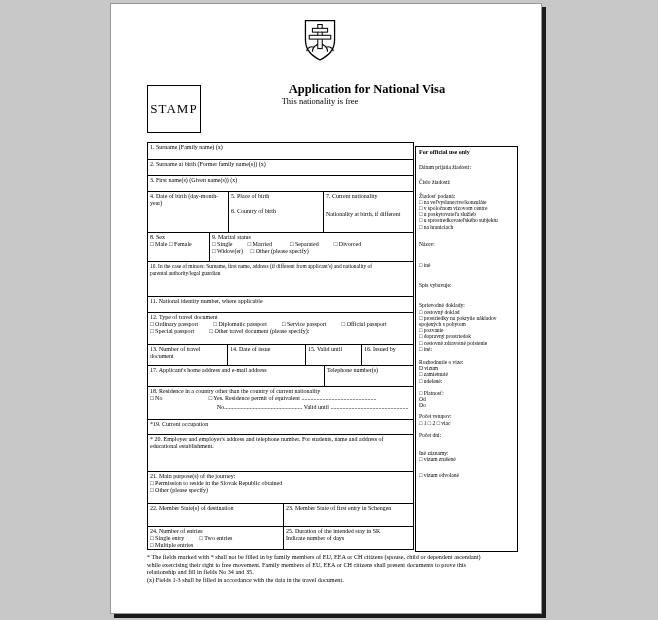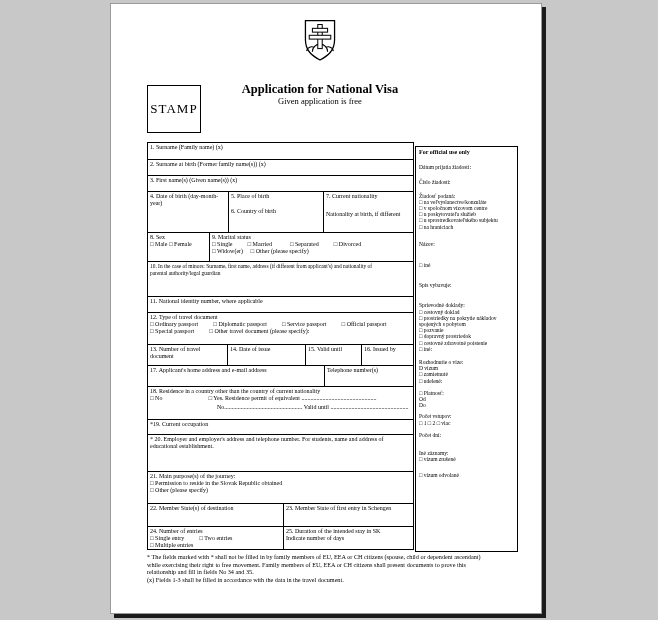--- a/index.html
+++ b/index.html
@@ -10,21 +10,21 @@
     color:#000;
   }
   .stage{position:relative;width:658px;height:620px;}
   .paper{
     position:absolute;left:110px;top:3px;width:432px;height:611px;
     background:#fff;border:1px solid #9a9a9a;box-sizing:border-box;
     box-shadow:4px 4px 0 0 #1b1b1b;
   }
   .coat{position:absolute;left:190px;top:14px;width:38px;height:46px;}
   .hdr-title{position:absolute;left:0;top:79px;width:418px;text-align:center;
-    font-weight:bold;font-size:12.5px;line-height:13px;}
+    font-weight:bold;font-size:12.5px;line-height:13px;padding-left:47px;}
   .hdr-sub{position:absolute;left:0;top:93px;width:418px;text-align:center;
     font-size:8.5px;line-height:9px;}
   .stampbox{position:absolute;left:36px;top:81px;width:54px;height:48px;
     border:1px solid #000;box-sizing:border-box;display:flex;align-items:center;justify-content:center;
     font-size:13px;letter-spacing:1px;}
   .photobox{position:absolute;left:336px;top:57px;width:67px;height:80px;
     border:1px solid #000;box-sizing:border-box;display:flex;align-items:center;justify-content:center;
     font-size:7px;letter-spacing:1px;}
   
   .mt{position:absolute;left:36px;top:138px;width:267px;border:1px solid #000;box-sizing:border-box;background:#fff;}
@@ -61,21 +61,21 @@
       <path d="M7 4 H53 V34 C53 51 43 59 30 66 C17 59 7 51 7 34 Z" fill="#fff" stroke="#000" stroke-width="2"></path>
       <path d="M9 52 A8 8 0 0 1 23 48" fill="none" stroke="#000" stroke-width="1.8"></path>
       <path d="M37 48 A8 8 0 0 1 51 52" fill="none" stroke="#000" stroke-width="1.8"></path>
       <path d="M18 53 A12 12 0 0 1 42 53" fill="#fff" stroke="#000" stroke-width="1.8"></path>
       <rect x="26.5" y="10" width="7" height="38" fill="#fff" stroke="#000" stroke-width="1.6"></rect>
       <rect x="18" y="16" width="24" height="6" fill="#fff" stroke="#000" stroke-width="1.6"></rect>
       <rect x="13" y="27" width="34" height="6" fill="#fff" stroke="#000" stroke-width="1.6"></rect>
     </svg>
 
     <div class="hdr-title">Application for National Visa</div>
-    <div class="hdr-sub">Given application is free</div>
+    <div class="hdr-sub">This nationality is free</div>
     <div class="stampbox">
         <span>STAMP</span>
       </div>
 
     <div class="mt">
       <div class="r" style="height:17px;">
         <div class="t">1. Surname (Family name) (x)</div>
       </div>
       <div class="r" style="height:16px;">
         <div class="t">2. Surname at birth (Former family name(s)) (x)</div>

